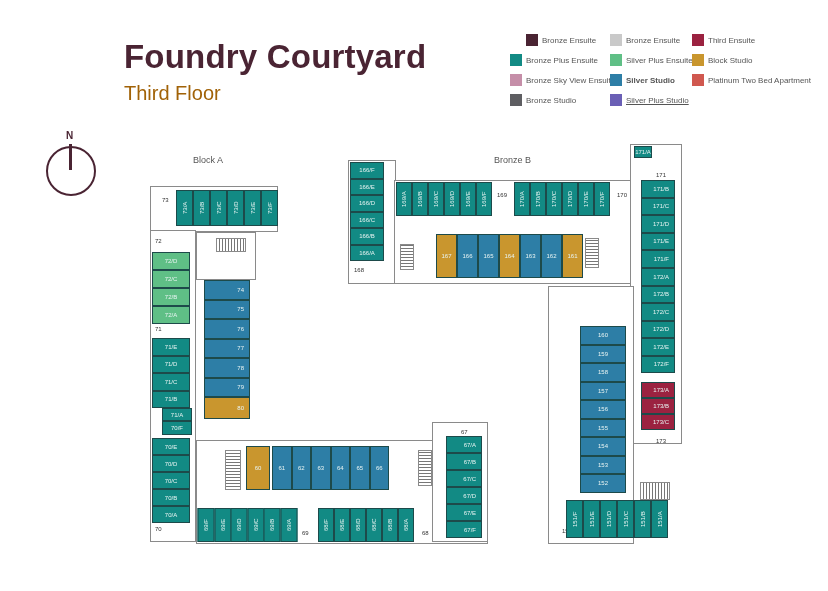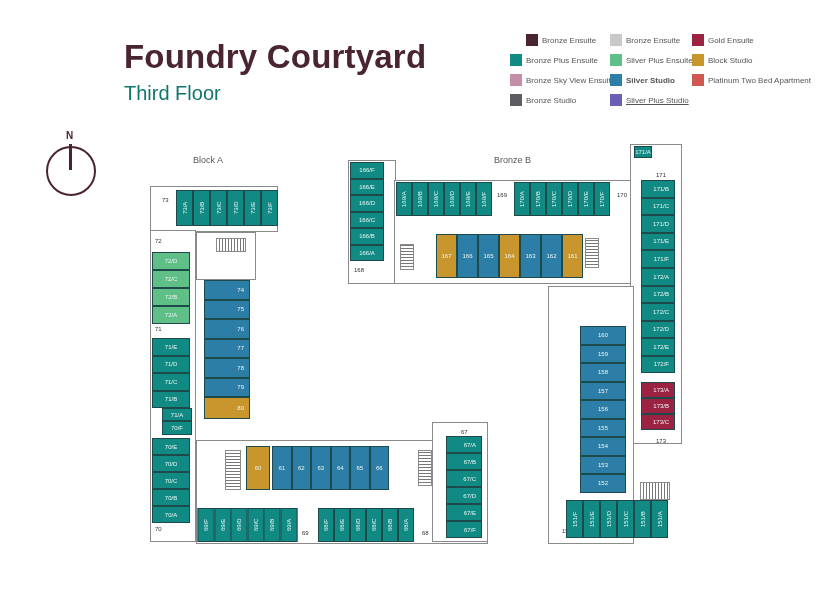--- a/index.html
+++ b/index.html
@@ -1,21 +1,21 @@
 <!DOCTYPE html>
 <html><head>
 <meta charset="utf-8">
 <style>
   html, body { margin: 0; padding: 0; }
   body {
     width: 828px; height: 591px; background: #ffffff; position: relative;
     overflow: hidden; font-family: "Liberation Sans", sans-serif; color: #4a2433;
   }
   .title { position: absolute; left: 124px; top: 38px; font-size: 33px; font-weight: bold; color: #4a2433; letter-spacing: 0.2px; }
-  .subtitle { position: absolute; left: 124px; top: 82px; font-size: 20px; color: #0f766e; }
+  .subtitle { position: absolute; left: 124px; top: 82px; font-size: 20px; color: #a16207; }
   .legend { position: absolute; left: 510px; top: 34px; width: 310px; height: 80px; }
   .legend-item { position: absolute; display: flex; align-items: center; font-size: 8px; color: #555; white-space: nowrap; }
   .legend-swatch { width: 12px; height: 12px; margin-right: 4px; }
   .compass { position: absolute; left: 44px; top: 130px; width: 54px; height: 66px; }
   .compass-n { position: absolute; left: 22px; top: 0; font-size: 10px; font-weight: bold; color: #4a2433; }
   .compass-ring { position: absolute; left: 2px; top: 16px; width: 46px; height: 46px; border: 2.5px solid #4a2433; border-radius: 50%; }
   .compass-needle { position: absolute; left: 25px; top: 14px; width: 2.5px; height: 26px; background: #4a2433; }
   .block-label { position: absolute; font-size: 9px; color: #555; }
   .plan { position: absolute; left: 0; top: 0; width: 828px; height: 591px; }
   .wall { position: absolute; border: 1.5px solid #8a8a8a; background: #fff; box-sizing: border-box; }
@@ -61,21 +61,21 @@
     <div class="legend-item" style="left: 100px; top: 40px; font-weight: bold;">
       <span class="legend-swatch" style="background: rgb(45, 126, 166);"></span>
       <span>Silver Studio</span>
     </div>
     <div class="legend-item" style="left: 100px; top: 60px; text-decoration: underline;">
       <span class="legend-swatch" style="background: rgb(106, 95, 181);"></span>
       <span>Silver Plus Studio</span>
     </div>
     <div class="legend-item" style="left: 182px; top: 0px;">
       <span class="legend-swatch" style="background: rgb(155, 34, 64);"></span>
-      <span>Gold Ensuite</span>
+      <span>Third Ensuite</span>
     </div>
     <div class="legend-item" style="left: 182px; top: 20px;">
       <span class="legend-swatch" style="background: rgb(201, 150, 46);"></span>
       <span>Block Studio</span>
     </div>
     <div class="legend-item" style="left: 182px; top: 40px;">
       <span class="legend-swatch" style="background: rgb(208, 88, 79);"></span>
       <span>Platinum Two Bed Apartment</span>
     </div>
   </div>

